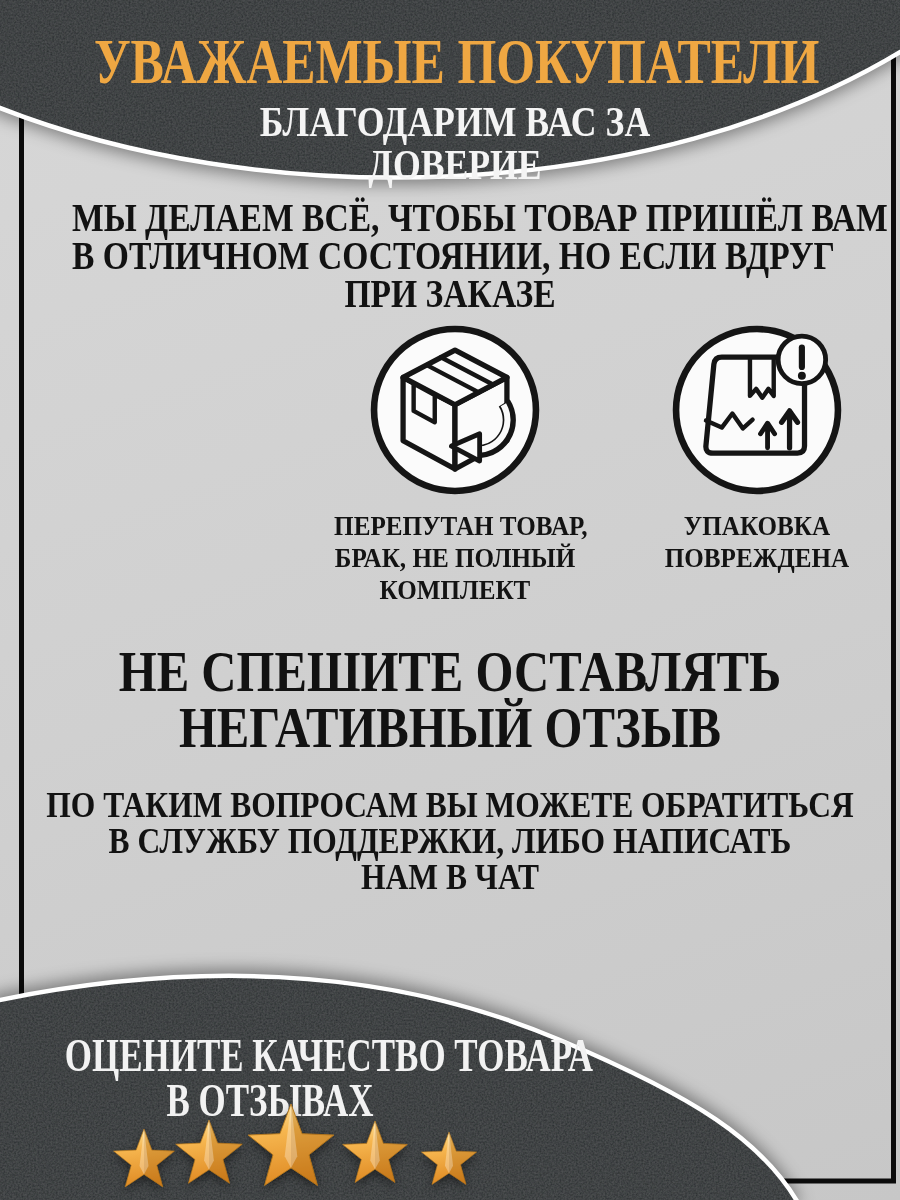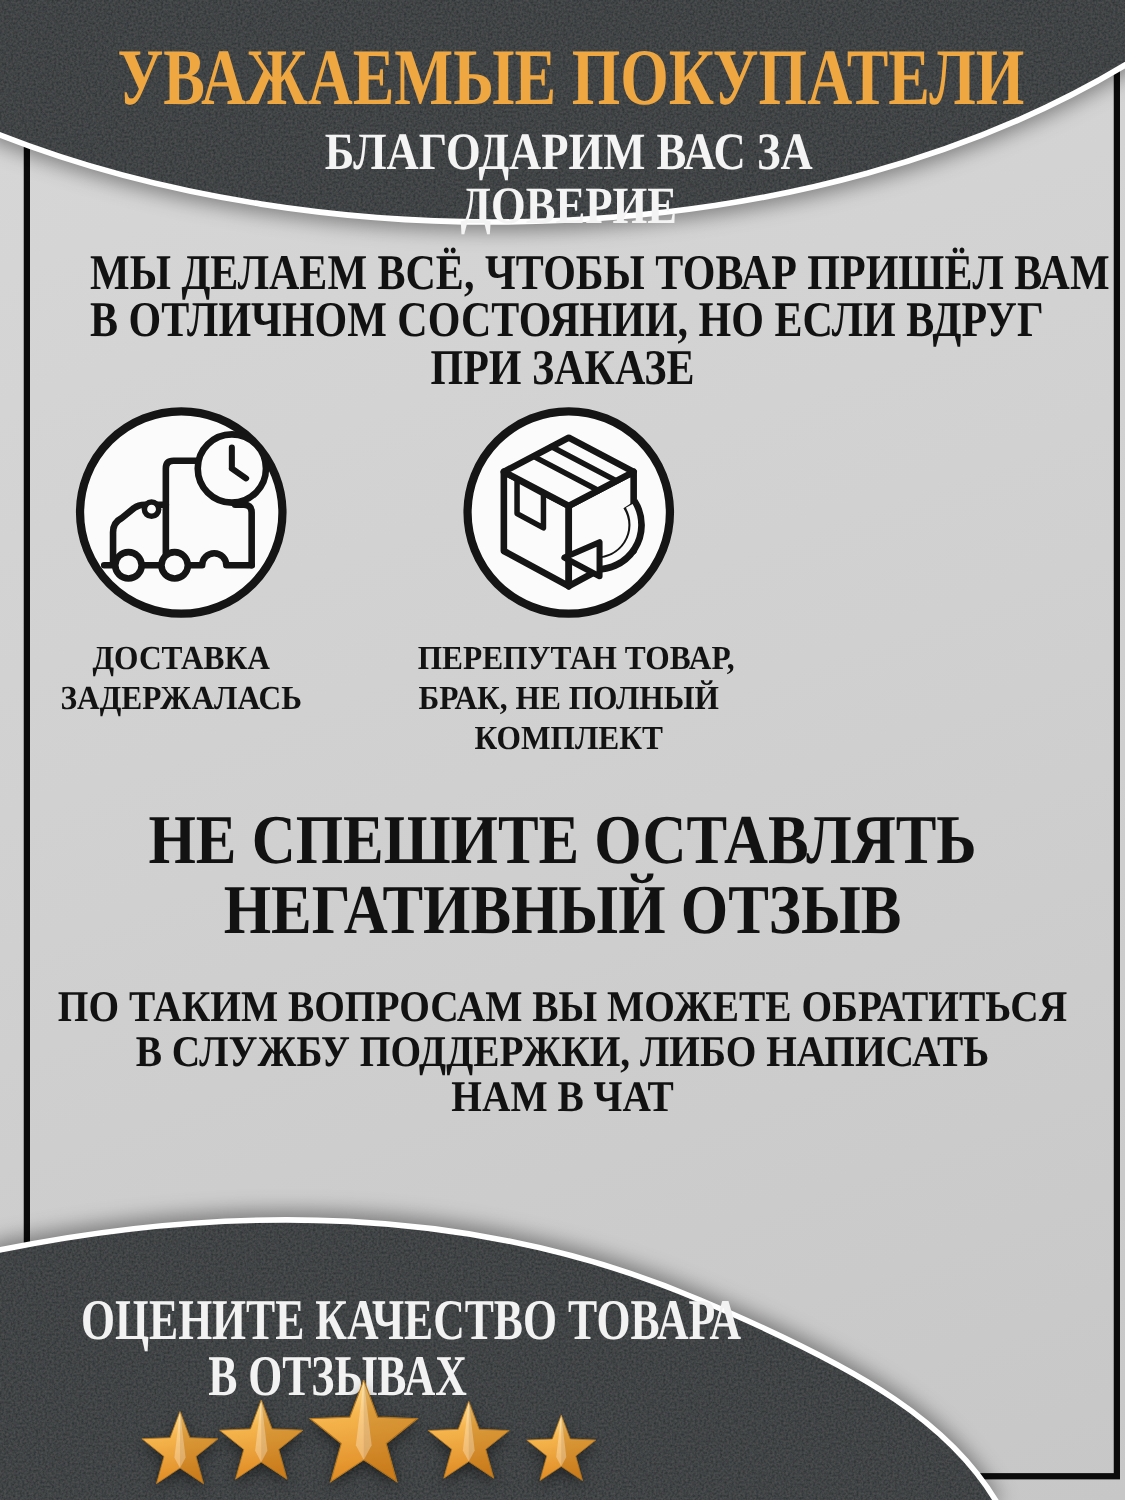--- a/index.html
+++ b/index.html
@@ -73,40 +73,20 @@
     <div>БЛАГОДАРИМ ВАС ЗА</div>
     <div>ДОВЕРИЕ</div>
   </div>
 
   <div class="txt intro">
     <div>МЫ ДЕЛАЕМ ВСЁ, ЧТОБЫ ТОВАР ПРИШЁЛ ВАМ</div>
     <div>В ОТЛИЧНОМ СОСТОЯНИИ, НО ЕСЛИ ВДРУГ</div>
     <div>ПРИ ЗАКАЗЕ</div>
   </div>
 
-  <div class="issue" style="left:15px">
-    <svg class="badge" width="176" height="176" viewBox="0 0 200 200">
-      <circle cx="100" cy="100" r="92" fill="#fbfbfb" stroke="#151515" stroke-width="7.5"></circle>
-      <g fill="none" stroke="#151515" stroke-width="6" stroke-linecap="round" stroke-linejoin="round">
-        <path d="M86,146 L86,60 Q86,53 93,53 L120,53"></path>
-        <path d="M38,146 L38,118 Q38,109 46,105 L57,96 Q61,93 67,93 L86,93"></path>
-        <circle cx="73" cy="97" r="6.5" stroke-width="5" fill="#fbfbfb"></circle>
-        <path d="M30,148 H39 M65,148 H81 M107,148 H119 M119,148 A11,11 0 0 1 141,148 M141,148 H164"></path>
-        <path d="M164,148 V100 Q164,93 157,93 L149,93"></path>
-        <circle cx="52" cy="148" r="12" fill="#fbfbfb"></circle>
-        <circle cx="94" cy="148" r="12" fill="#fbfbfb"></circle>
-        <circle cx="146" cy="60" r="31" fill="#fbfbfb"></circle>
-        <path d="M146,60 V41 M146,60 L159,69" stroke-width="5.5"></path>
-      </g>
-    </svg>
-    <div class="issue-label">
-      <div>ДОСТАВКА</div>
-      <div>ЗАДЕРЖАЛАСЬ</div>
-    </div>
-  </div>
 
   <div class="issue" style="left:325px">
     <svg class="badge" width="176" height="176" viewBox="0 0 200 200">
       <circle cx="100" cy="100" r="92" fill="#fbfbfb" stroke="#151515" stroke-width="7.5"></circle>
       <g fill="#fbfbfb" stroke="#151515" stroke-width="6" stroke-linecap="round" stroke-linejoin="round">
         <path d="M41,63 L41,135 L100,167 L100,94 Z"></path>
         <path d="M159,63 L159,135 L100,167 L100,94 Z"></path>
         <path d="M100,32 L159,63 L100,94 L41,63 Z"></path>
         <path d="M84,40 L143,71 M68,49 L127,80" fill="none" stroke-width="5"></path>
         <path d="M53,70 L53,101 L77,114 L77,83 Z" stroke-width="5"></path>
@@ -115,20 +95,39 @@
       <path d="M155,94 A34,34 0 0 1 123,145" fill="none" stroke="#fbfbfb" stroke-width="7"></path>
       <polygon points="96,141 128,127 128,158" fill="#fbfbfb" stroke="#151515" stroke-width="5.5" stroke-linejoin="round"></polygon>
     </svg>
     <div class="issue-label">
       <div>ПЕРЕПУТАН ТОВАР,</div>
       <div>БРАК, НЕ ПОЛНЫЙ</div>
       <div>КОМПЛЕКТ</div>
     </div>
   </div>
 
+  <div class="issue" style="left:627px">
+    <svg class="badge" width="176" height="176" viewBox="0 0 200 200">
+      <circle cx="100" cy="100" r="92" fill="#fbfbfb" stroke="#151515" stroke-width="7.5"></circle>
+      <g fill="none" stroke="#151515" stroke-linecap="round" stroke-linejoin="round">
+        <path d="M60,40 Q52,40 51,48 L42,140 Q41,149 50,149 L146,149 Q154,149 154,141 L154,48 Q154,40 146,40 Z" fill="#fbfbfb" stroke-width="6"></path>
+        <path d="M42,112 L60,120 L72,104 L84,121 L95,111" stroke-width="5"></path>
+        <path d="M92,40 L92,84 L99,76 L106,86 L113,76 L119,84 L119,40" stroke-width="5"></path>
+        <path d="M112,143 V118 M104,127 L112,115 L120,127" stroke-width="5.5"></path>
+        <path d="M137,143 V103 M128,114 L137,101 L146,114" stroke-width="6"></path>
+        <circle cx="151" cy="43" r="27" fill="#fbfbfb" stroke-width="5.5"></circle>
+        <path d="M151,29 V51" stroke-width="7"></path>
+        <circle cx="151" cy="61" r="4.5" fill="#151515" stroke="none"></circle>
+      </g>
+    </svg>
+    <div class="issue-label">
+      <div>УПАКОВКА</div>
+      <div>ПОВРЕЖДЕНА</div>
+    </div>
+  </div>
 
   <div class="txt headline">
     <div>НЕ СПЕШИТЕ ОСТАВЛЯТЬ</div>
     <div>НЕГАТИВНЫЙ ОТЗЫВ</div>
   </div>
 
   <div class="txt support">
     <div>ПО ТАКИМ ВОПРОСАМ ВЫ МОЖЕТЕ ОБРАТИТЬСЯ</div>
     <div>В СЛУЖБУ ПОДДЕРЖКИ, ЛИБО НАПИСАТЬ</div>
     <div>НАМ В ЧАТ</div>

